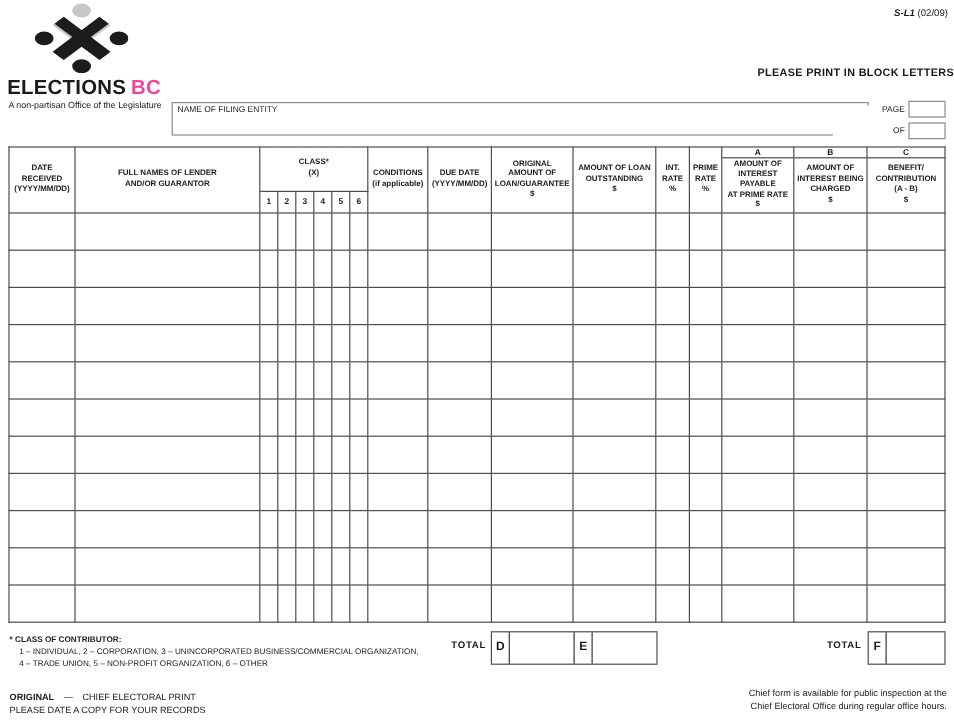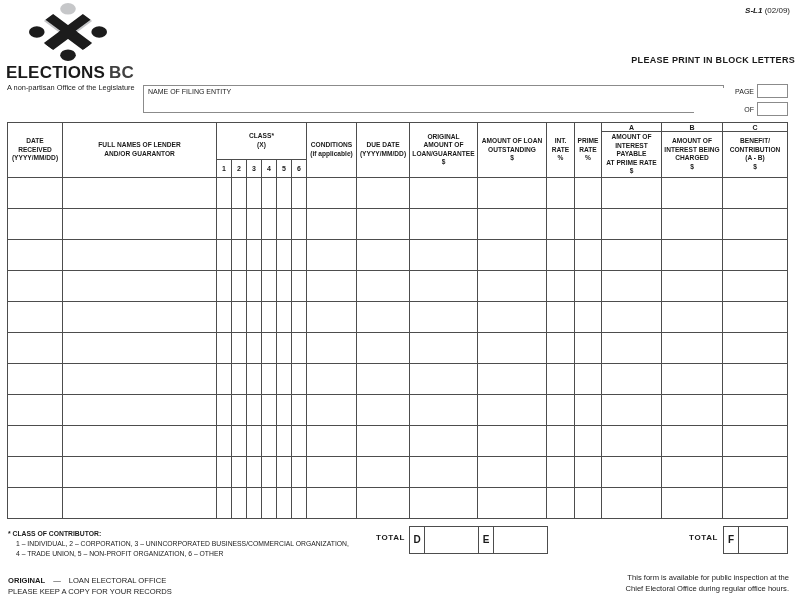--- a/index.html
+++ b/index.html
@@ -7,21 +7,21 @@
   .page {
     position:relative; width:795px; height:600px; background:#ffffff;
     color:#1a1a1a; overflow:hidden; margin:0 auto;
   }
 
   
   .logo { position:absolute; left:5px; top:2px; width:135px; height:95px; }
   .logo-mark { position:absolute; left:24px; top:1px; }
   .logo-word { position:absolute; left:1px; top:61px; white-space:nowrap;
     font-size:17px; font-weight:bold; letter-spacing:0.2px; }
-  .logo-word .bc { color:#404040; margin-left:4px; }
+  .logo-word .bc { color:#ec4899; margin-left:4px; }
   .logo-tagline { position:absolute; left:2px; top:81px; font-size:7.4px; white-space:nowrap; }
 
   .title { position:absolute; left:0; top:5px; width:795px; text-align:center;
     font-size:15px; font-weight:bold; letter-spacing:0.4px; }
   .form-code { position:absolute; top:6px; right:5px; font-size:8px; }
   .form-code b { font-weight:bold;font-style:italic; }
   .instruction { position:absolute; left:0; top:55px; width:795px; text-align:right;
     font-size:9px; font-weight:bold; letter-spacing:0.3px; }
 
   .name-box { position:absolute; left:143px; top:85px; width:581px; height:28px;
@@ -403,21 +403,21 @@
   <div class="tbox tletter f-letter">F</div>
   <div class="tbox f-box"></div>
 
   <div class="footnote">
     <div class="fn-head">* CLASS OF CONTRIBUTOR:</div>
     <div class="fn-line">1 – INDIVIDUAL, 2 – CORPORATION, 3 – UNINCORPORATED BUSINESS/COMMERCIAL ORGANIZATION,</div>
     <div class="fn-line">4 – TRADE UNION, 5 – NON-PROFIT ORGANIZATION, 6 – OTHER</div>
   </div>
 
   <div class="footer-left">
-    <div><span class="orig">ORIGINAL</span><span class="sep">—</span><span>LOAN ELECTORAL OFFICE</span></div>
-    <div>PLEASE KEEP A COPY FOR YOUR RECORDS</div>
+    <div><span class="orig">ORIGINAL</span><span class="sep">—</span><span>CHIEF ELECTORAL PRINT</span></div>
+    <div>PLEASE DATE A COPY FOR YOUR RECORDS</div>
   </div>
   <div class="footer-right">
-    <div>This form is available for public inspection at the</div>
+    <div>Chief form is available for public inspection at the</div>
     <div>Chief Electoral Office during regular office hours.</div>
   </div>
 
 </div>
 
 </body></html>

